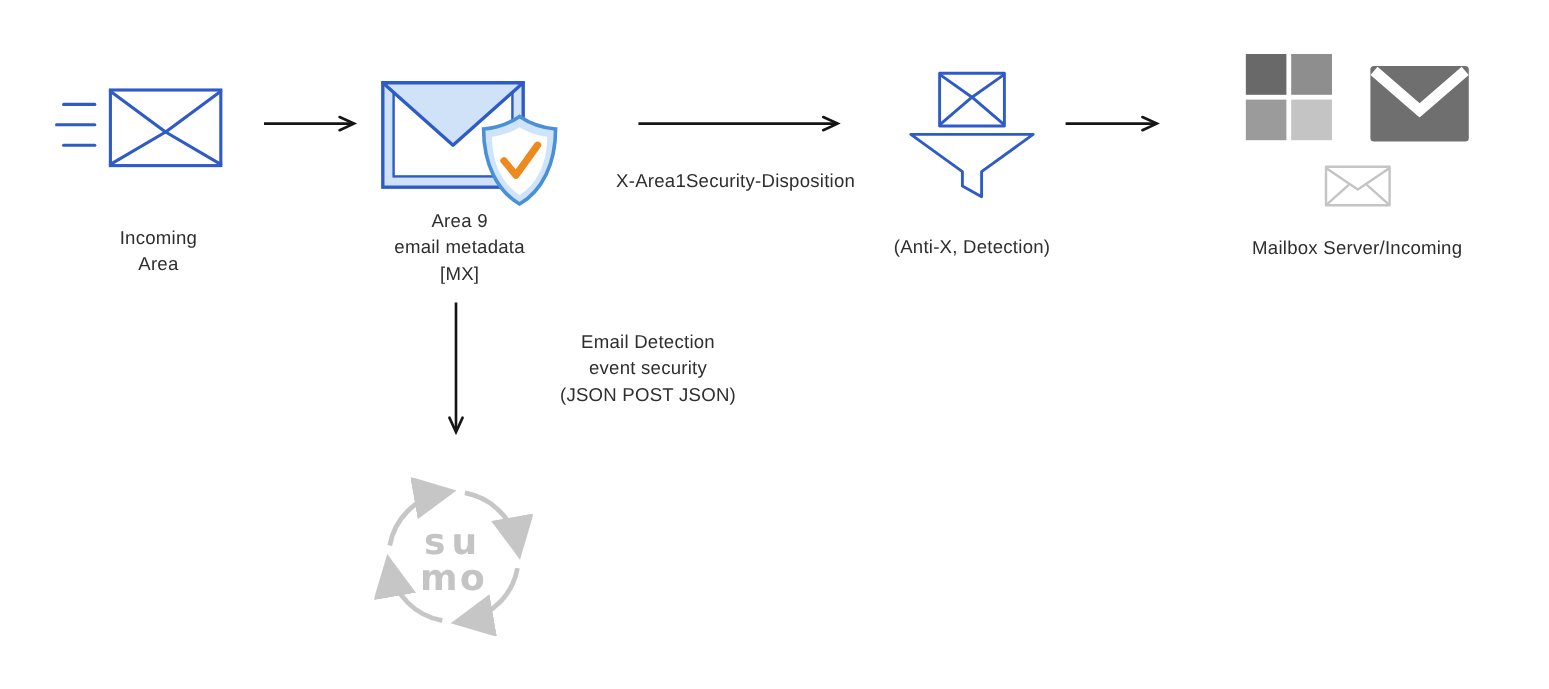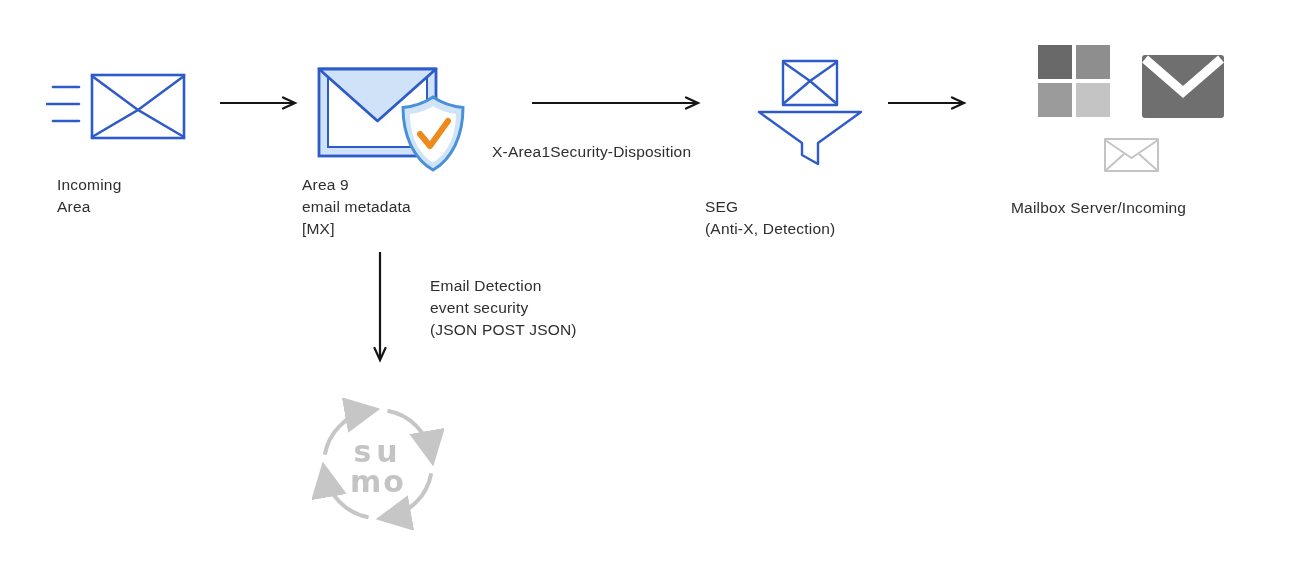--- a/index.html
+++ b/index.html
@@ -1,37 +1,37 @@
 <!DOCTYPE html>
 <html><head>
 <meta charset="utf-8">
 <style>
   html,body{margin:0;padding:0;background:#ffffff;}
   body{font-family:"Liberation Sans","DejaVu Sans",sans-serif;}
   #canvas{position:relative;width:1291px;height:574px;background:#ffffff;overflow:hidden;}
   .abs{position:absolute;}
-  .label{font-size:15.5px;line-height:22px;color:#2e2e2e;text-align:left;letter-spacing:.2px;}
-  .label-left{text-align:left;}
+  .label{font-size:15.5px;line-height:22px;color:#2e2e2e;text-align:center;letter-spacing:.2px;}
+  .label-left{text-align:center;}
 </style>
 </head>
 <body>
 
 <div id="canvas">
 
   <svg class="abs" style="left:46px;top:72px" width="142" height="70" viewBox="0 0 142 70">
     <g stroke="#2e5bc8" stroke-width="2.6" fill="none" stroke-linecap="round">
       <line x1="7" y1="15" x2="33" y2="15"></line>
       <line x1="1" y1="32" x2="33" y2="32"></line>
       <line x1="7" y1="49" x2="33" y2="49"></line>
       <rect x="46" y="3" width="92" height="63" fill="#ffffff"></rect>
       <path d="M46 4 L92 38 L138 4"></path>
       <path d="M46 65 L92 38 L138 65"></path>
     </g>
   </svg>
-  <div class="abs label" style="left:57px;top:174px;width:150px">
+  <div class="abs label" style="left:57px;top:188px;width:150px">
     <div>Incoming</div>
     <div>Area</div>
   </div>
 
   <svg class="abs" style="left:220px;top:95px" width="78" height="16" viewBox="0 0 78 16">
     <g stroke="#151515" stroke-width="2.2" fill="none" stroke-linecap="round">
       <line x1="0" y1="8" x2="74" y2="8"></line>
       <path d="M63 2.5 L75 8 L63 13.5"></path>
     </g>
   </svg>
@@ -60,21 +60,20 @@
 
   <svg class="abs" style="left:757px;top:55px" width="106" height="114" viewBox="0 0 106 114">
     <g stroke="#2e5bc8" stroke-width="2.4" fill="#ffffff" stroke-linejoin="round">
       <rect x="26" y="6" width="54" height="44"></rect>
       <path d="M26 7 L53 26 L80 7" fill="none"></path>
       <path d="M26 49 L53 26 L80 49" fill="none"></path>
       <path d="M2 57 L104 57 L61 88 L61 109 L45 100 L45 88 Z"></path>
     </g>
   </svg>
   <div class="abs label" style="left:705px;top:196px;width:210px">
-    <div>SEG</div>
     <div>(Anti-X, Detection)</div>
   </div>
 
   <svg class="abs" style="left:888px;top:95px" width="82" height="16" viewBox="0 0 82 16">
     <g stroke="#151515" stroke-width="2.2" fill="none" stroke-linecap="round">
       <line x1="0" y1="8" x2="75" y2="8"></line>
       <path d="M64 2.5 L76 8 L64 13.5"></path>
     </g>
   </svg>
 

